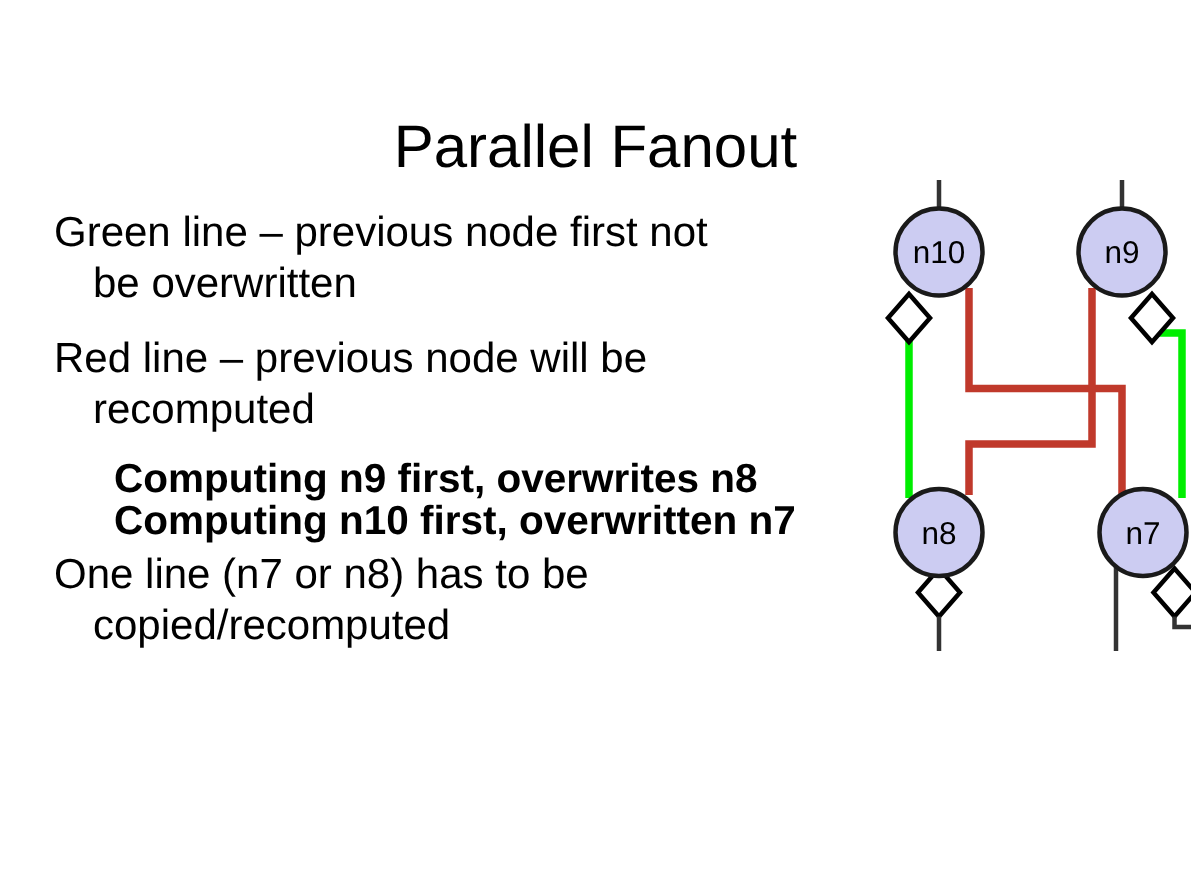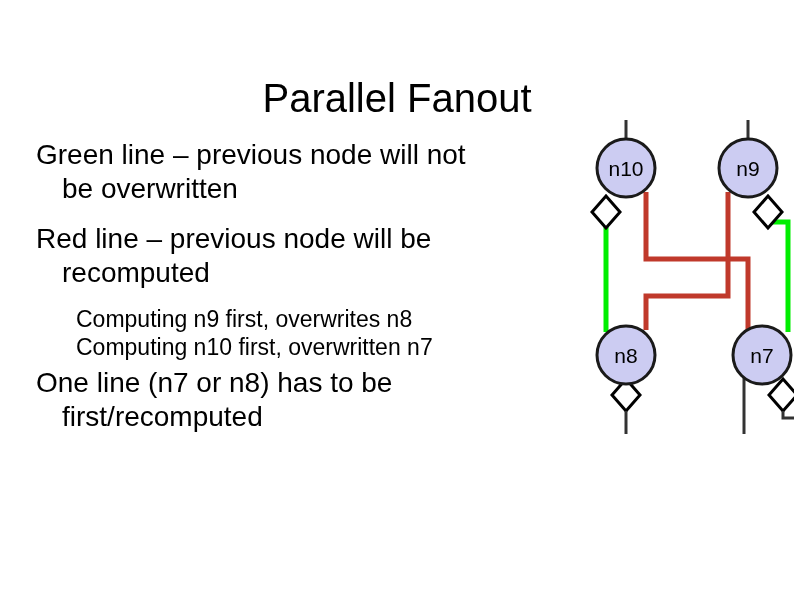--- a/index.html
+++ b/index.html
@@ -46,24 +46,25 @@
     font-size: 28px;
     line-height: 34px;
     text-indent: 0;
     padding-left: 0;
   }
   .bullet.lvl1 .cont {
     display: block;
     padding-left: 26px;
   }
   .bullet.lvl2 {
-    font-size: 23px;
+    font-size: 27px;
     line-height: 26px;
     padding-left: 40px;
     margin-bottom: 6px;
+    font-weight: bold;
   }
   .bullet.gap-before { margin-top: 16px; }
   .bullet.tight { margin-bottom: 2px; }
 
   #diagram {
     position: absolute;
     left: 572px;
     top: 104px;
     width: 246px;
     height: 340px;
@@ -80,36 +81,36 @@
 </head>
 <body>
 
 <div id="slide">
 
   <h1 id="slide-title">Parallel Fanout</h1>
 
   <div id="body-text">
 
     <p class="bullet lvl1">
-      <span class="first">Green line – previous node will not</span>
+      <span class="first">Green line – previous node first not</span>
       <span class="cont">be overwritten</span>
     </p>
 
     <p class="bullet lvl1 gap-before">
       <span class="first">Red line – previous node will be</span>
       <span class="cont">recomputed</span>
     </p>
 
     <p class="bullet lvl2 gap-before tight">Computing n9 first, overwrites n8</p>
 
     <p class="bullet lvl2">Computing n10 first, overwritten n7</p>
 
     <p class="bullet lvl1">
       <span class="first">One line (n7 or n8) has to be</span>
-      <span class="cont">first/recomputed</span>
+      <span class="cont">copied/recomputed</span>
     </p>
 
   </div>
 
   <div id="diagram">
     <svg width="246" height="340" viewBox="0 0 246 340" xmlns="http://www.w3.org/2000/svg">
 
       <line x1="54" y1="16" x2="54" y2="36" stroke="#333333" stroke-width="3"></line>
       <line x1="176" y1="16" x2="176" y2="36" stroke="#333333" stroke-width="3"></line>
 

